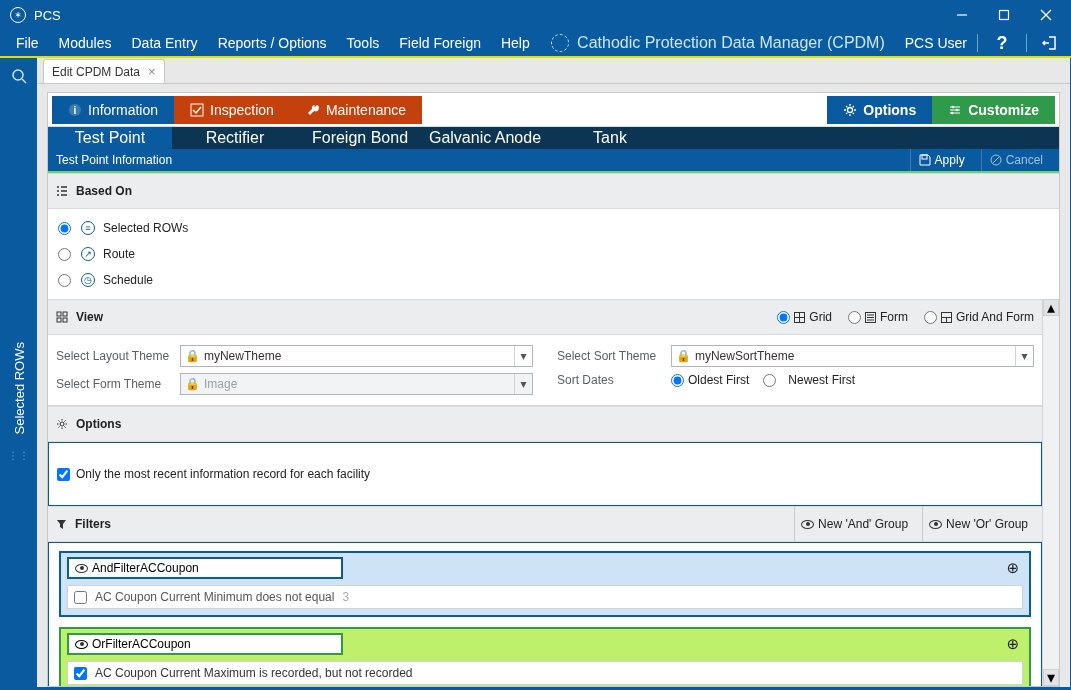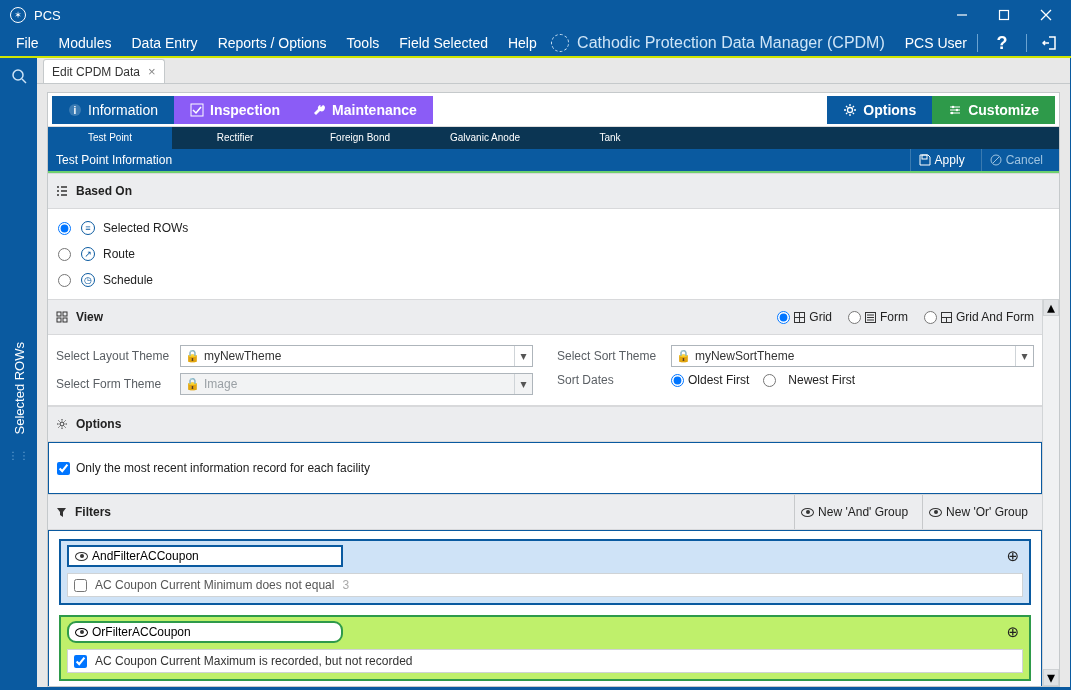--- a/index.html
+++ b/index.html
@@ -34,28 +34,28 @@
 .doctabs { height: 26px; background: #e8e8e8; display: flex; align-items: flex-end; padding-left: 6px; border-bottom: 1px solid #c5c9cb; }
 .doctab { background: #fff; border: 1px solid #c5c9cb; border-bottom: none; height: 24px; padding: 0 8px; display: flex; align-items: center; gap: 8px; font-size: 12px; color: #333; border-radius: 3px 3px 0 0; }
 .doctab .x { font-size: 13px; color: #888; cursor: pointer; }
 
 .white { background: #fff; margin: 8px 10px 0 10px; border: 1px solid #c5c9cb; flex: 1; display: flex; flex-direction: column; overflow: hidden; }
 
 
 .pills { display: flex; align-items: center; height: 34px; padding: 0 4px; background: #fff; border-bottom: 1px solid #ddd; gap: 0; }
 .pill { padding: 0 16px; height: 28px; display: flex; align-items: center; gap: 6px; color: #fff; font-size: 14px; cursor: pointer; }
 .pill.info { background: #0a5aa0; }
-.pill.dark { background: #8b5cf6; font-weight: bold; }
+.pill.dark { background: #c2410c; }
 .pill svg { width: 14px; height: 14px; }
 .pills .spacer { flex: 1; }
 .pill.opt { background: #0a5aa0; font-weight: 600; }
 .pill.cust { background: #2e9a4a; font-weight: 600; }
 
 
-.subtabs { display: flex; height: 22px; background: #0b3553; font-size: 10px; }
+.subtabs { display: flex; height: 22px; background: #0b3553; font-size: 16px; }
 .subtab { flex: 0 0 auto; min-width: 125px; text-align: center; line-height: 22px; color: #fff; cursor: pointer; border-right: 1px solid #0b3553; }
 .subtab.active { background: #0a5aa0; }
 
 
 .bluebar { background: #0a5aa0; color: #fff; height: 22px; display: flex; align-items: center; padding: 0 8px; font-size: 12px; gap: 8px; }
 .bluebar .spacer { flex: 1; }
 .bluebar .act { display: flex; align-items: center; gap: 4px; padding: 0 8px; height: 100%; cursor: pointer; border-left: 1px solid #3a7ab0; }
 .bluebar .act.disabled { color: #9ec3e0; }
 .greenstrip { height: 2px; background: #6ed06e; }
 
@@ -85,21 +85,21 @@
 .scrollcontent { flex: 1; overflow: auto; padding: 6px 8px 10px 8px; }
 .vscroll { width: 17px; background: #f0f1f2; border-left: 1px solid #d2d5d7; display: flex; flex-direction: column; }
 .vscroll .arrow { height: 17px; display: flex; align-items: center; justify-content: center; background: #e1e3e5; border: 1px solid #cfd2d4; cursor: pointer; }
 .vscroll .track { flex: 1; }
 
 .filterbox { border: 2px solid; margin-bottom: 10px; padding: 4px 6px 6px 6px; position: relative; }
 .filterbox.and { border-color: #0a5aa0; background: #cfe3f7; }
 .filterbox.or  { border-color: #2e9a4a; background: #bff06b; }
 .filterbox .namebox { background: #fff; border: 2px solid; height: 22px; width: 276px; display: flex; align-items: center; padding: 0 6px; font-size: 12px; gap: 4px; }
 .and .namebox { border-color: #0a5aa0; }
-.or .namebox  { border-color: #2e9a4a; border-radius: 9px; }
+.or .namebox  { border-color: #2e9a4a; }
 .filterbox .plus { position: absolute; right: 10px; top: 6px; color: #222; font-size: 15px; cursor: pointer; }
 .filterrow { background: #fff; border: 1px solid #cfd3d6; margin-top: 6px; padding: 4px 6px; display: flex; align-items: center; gap: 8px; font-size: 12px; color: #555; }
 .filterrow input[type=checkbox] { margin: 0; }
 
 .eye { width: 13px; height: 9px; border: 1px solid #333; border-radius: 50%; position: relative; display: inline-block; }
 .eye::after { content: ""; position: absolute; width: 4px; height: 4px; background: #333; border-radius: 50%; left: 3.5px; top: 1.5px; }
 
 .ghdr .linkbtn { display: flex; align-items: center; gap: 4px; font-weight: normal; color: #222; padding: 0 6px; cursor: pointer; border-left: 1px solid #c7c9cb; height: 100%; }
 .ghdr .linkbtn:first-of-type { border-left: none; }
 
@@ -128,21 +128,21 @@
       </svg>
     </div>
 </div>
 
 <div class="menubar">
   <span class="mi">File</span>
   <span class="mi">Modules</span>
   <span class="mi">Data Entry</span>
   <span class="mi">Reports / Options</span>
   <span class="mi">Tools</span>
-  <span class="mi">Field Selected</span>
+  <span class="mi">Field Foreign</span>
   <span class="mi">Help</span>
   <span class="spacer"></span>
   <span class="appname">
     <span style="width:18px;height:18px;border:1.5px dashed #cfe5f7;border-radius:50%;display:inline-block"></span>
     <span>Cathodic Protection Data Manager (CPDM)</span>
   </span>
   <span class="user">PCS User</span>
   <span class="divider"></span>
   <div class="icobtn">
       <span style="font-size:18px;font-weight:bold">?</span>
@@ -353,21 +353,21 @@
             </div>
           </div>
 
           <div class="ghdr">
             <svg width="12" height="12" viewBox="0 0 12 12">
                 <circle cx="6" cy="6" r="2" fill="none" stroke="#333"></circle>
                 <path d="M6 1v1.5M6 9.5V11M1 6h1.5M9.5 6H11M2.5 2.5l1 1M8.5 8.5l1 1M9.5 2.5l-1 1M3.5 8.5l-1 1" stroke="#333"></path>
               </svg>
             <span>Options</span>
           </div>
-          <div class="body" style="border:1px solid #0a5aa0;border-left-width:1px;border-right-width:1px;margin:0;padding:18px 8px">
+          <div class="body" style="border:1px solid #0a5aa0;border-left-width:1px;border-right-width:1px;margin:0;padding:24px 8px">
             <label style="display:flex;align-items:center;gap:6px">
               <input type="checkbox" checked="" style="">
               <span>Only the most recent information record for each facility</span>
             </label>
           </div>
 
           <div class="ghdr">
             <svg width="11" height="11" viewBox="0 0 11 11">
                 <path d="M1 1h9L7 5v5l-3-2V5z" fill="#333"></path>
               </svg>

